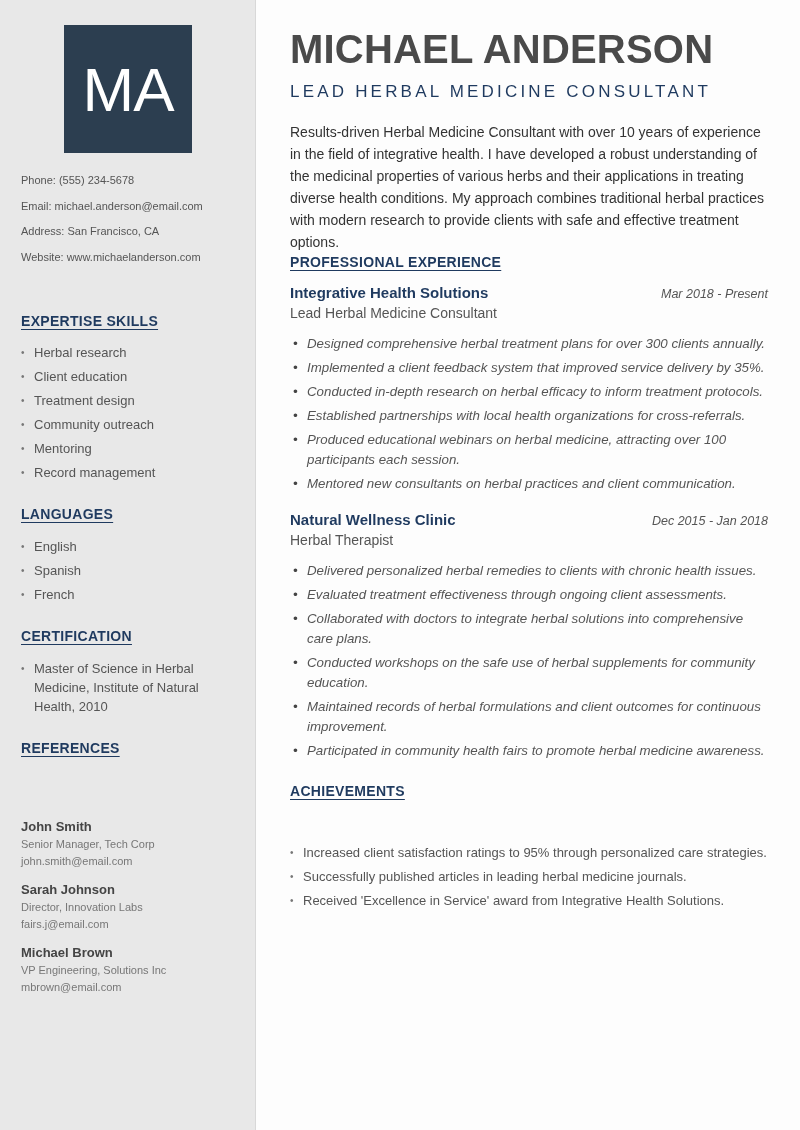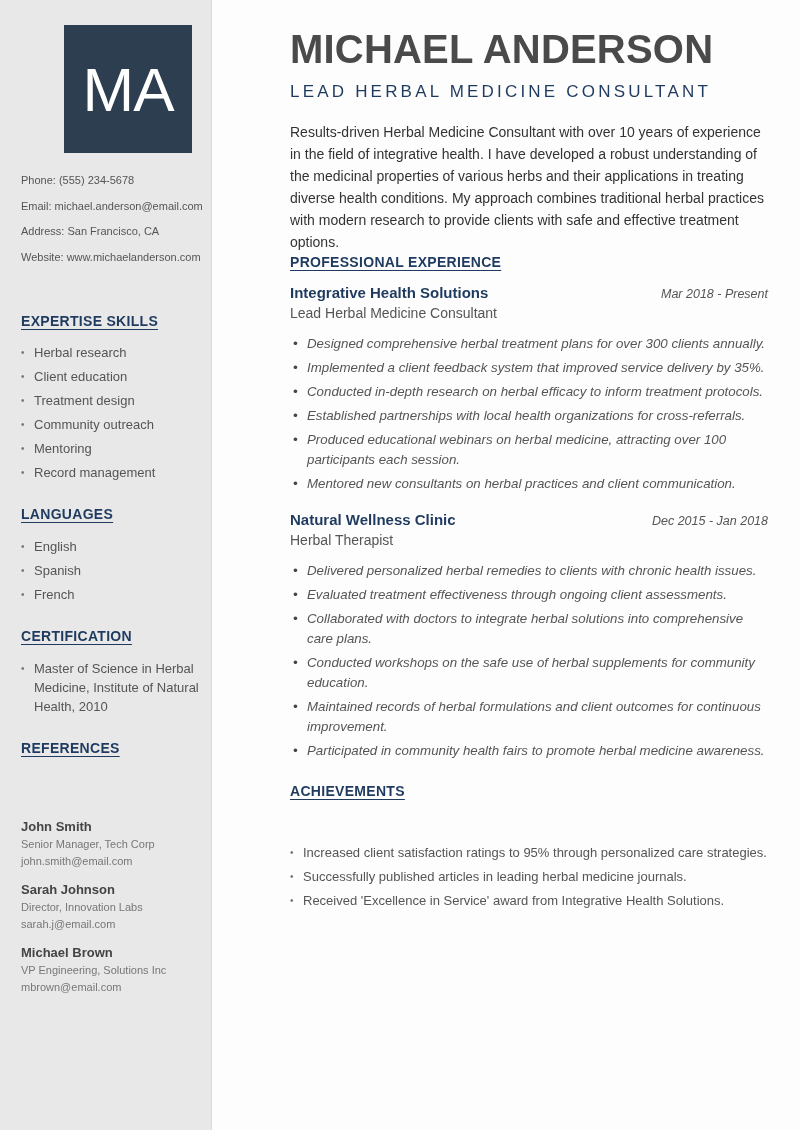--- a/index.html
+++ b/index.html
@@ -1,18 +1,18 @@
 <!DOCTYPE html>
 <html><head>
 <meta charset="utf-8">
 <style>
   * { box-sizing: border-box; margin: 0; padding: 0; }
   html, body { width: 800px; height: 1130px; background: #fdfdfd; overflow: hidden; }
   body { font-family: "Liberation Sans", sans-serif; color: #444; position: relative; }
-  .sidebar { position: absolute; left: 0; top: 0; width: 212px; height: 1130px; background: #e8e8e8; border-right: 1px solid #d8d8d8; }
+  .sidebar { position: absolute; left: 0; top: 0; width: 256px; height: 1130px; background: #e8e8e8; border-right: 1px solid #d8d8d8; }
   .monogram { position: absolute; left: 64px; top: 25px; width: 128px; height: 128px; background: #2c3e50; color: #fff; font-size: 62px; display: flex; align-items: center; justify-content: center; letter-spacing: -1px; }
   .contact { position: absolute; left: 21px; top: 171px; font-size: 11px; color: #555; }
   .contact div { height: 25.5px; line-height: 18px; }
   .side-h { position: absolute; left: 21px; font-size: 14px; font-weight: bold; color: #1f3a5f; text-decoration: underline; text-underline-offset: 3px; letter-spacing: 0.3px; }
   .side-list { position: absolute; left: 21px; font-size: 13px; color: #555; list-style: none; }
   .side-list li { position: relative; padding-left: 13px; height: 24px; line-height: 18px; }
   .side-list li::before { content: "•"; position: absolute; left: 0; color: #777; font-size: 10px; }
   .cert { position: absolute; left: 21px; top: 659px; width: 200px; font-size: 13px; color: #555; list-style: none; }
   .cert li { position: relative; padding-left: 13px; line-height: 19px; }
   .cert li::before { content: "•"; position: absolute; left: 0; color: #777; font-size: 10px; }
@@ -73,21 +73,21 @@
 
   <div class="side-h" style="top:740px">REFERENCES</div>
   <div class="ref" style="top:771px">
     <div class="n">John Smith</div>
     <div class="t">Senior Manager, Tech Corp</div>
     <div class="t">john.smith@email.com</div>
   </div>
   <div class="ref" style="top:834px">
     <div class="n">Sarah Johnson</div>
     <div class="t">Director, Innovation Labs</div>
-    <div class="t">sarah.j@email.com</div>
+    <div class="t">fairs.j@email.com</div>
   </div>
   <div class="ref" style="top:897px">
     <div class="n">Michael Brown</div>
     <div class="t">VP Engineering, Solutions Inc</div>
     <div class="t">mbrown@email.com</div>
   </div>
 </div>
 
 <div class="main">
   <div class="name">MICHAEL ANDERSON</div>

